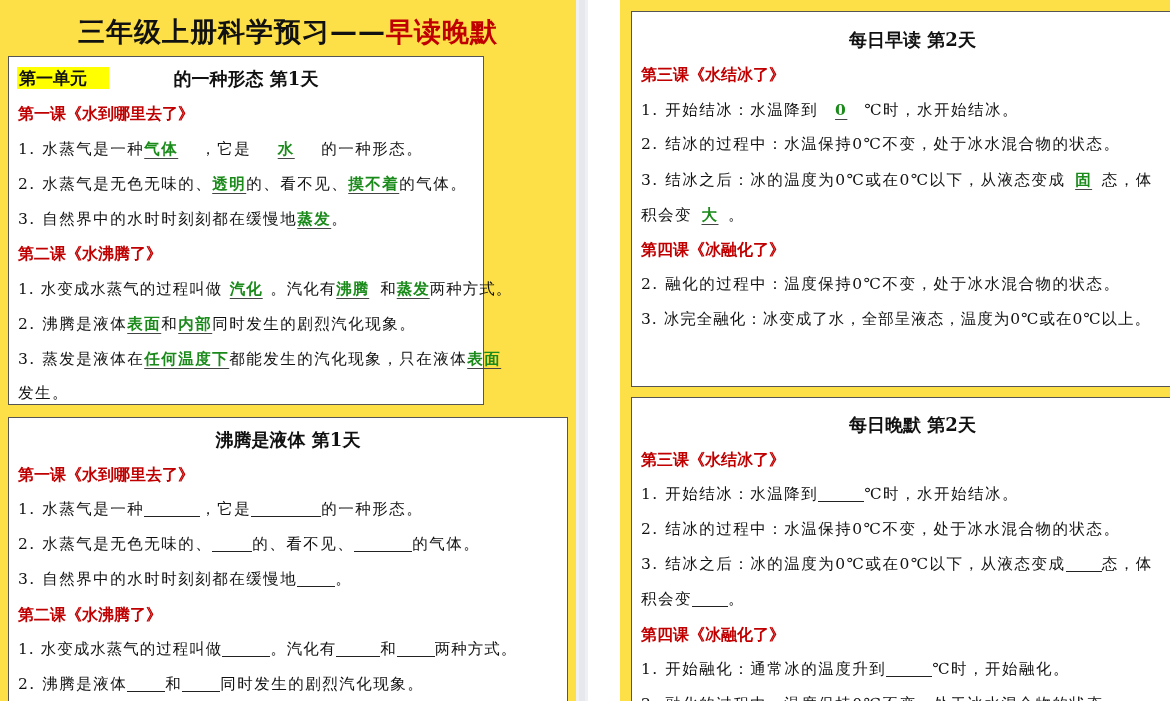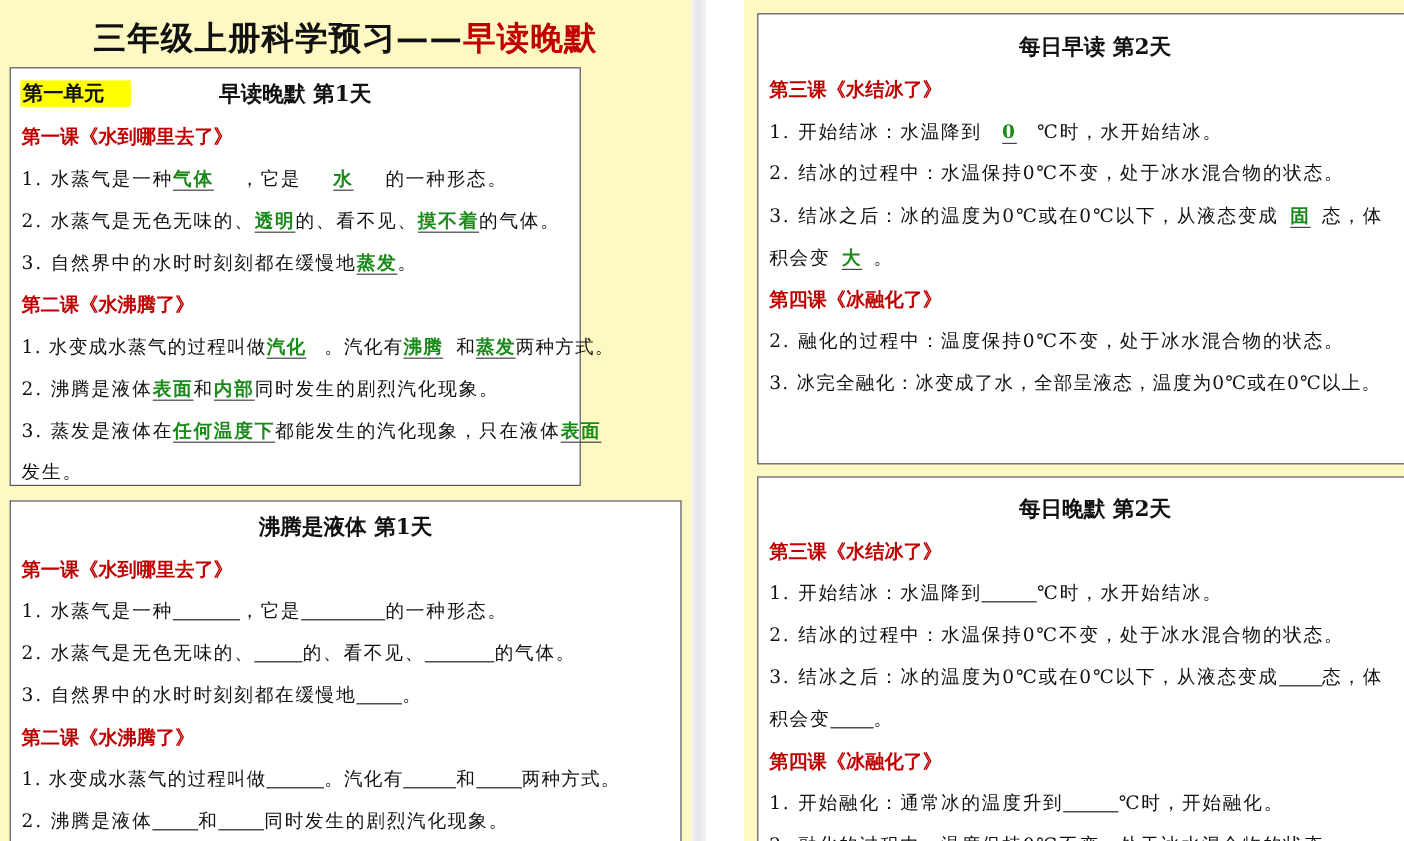--- a/index.html
+++ b/index.html
@@ -2,21 +2,21 @@
 <html><head>
 <meta charset="utf-8">
 <style>
   html, body { margin:0; padding:0; }
   body {
     width:1170px; height:701px; overflow:hidden; position:relative;
     background:#ffffff;
     font-family:"DejaVu Sans", sans-serif;
     color:#111;
   }
-  .page { position:absolute; top:0; height:701px; background:#fef9c3; overflow:hidden; }
+  .page { position:absolute; top:0; height:701px; background:#fde047; overflow:hidden; }
   .page-left { left:0; width:576px; }
   .page-right { left:620px; width:662px; }
   .gap { position:absolute; top:0; left:576px; width:12px; height:701px; background:#eef0f4; }
   .gap-inner { position:absolute; left:579px; top:0; width:6px; height:701px; background:#e6e8ee; }
   .doc-title {
     position:absolute; left:0; top:14px; width:576px; text-align:center;
     font-family:"DejaVu Serif", serif; font-weight:bold; font-size:27px; letter-spacing:1px;
   }
   .doc-title .red { color:#c00000; }
   .box {
@@ -50,35 +50,35 @@
 <body>
 
 <div class="page page-left">
   <div class="doc-title">
     <span>三年级上册科学预习——</span><span class="red">早读晚默</span>
   </div>
 
   <div class="box" style="left:8px; top:56px; width:476px; height:349px; padding-top:4px;">
     <div class="box-title">
       <span class="unit-tag">第一单元</span>
-      <span>早读晚默  第1天</span>
+      <span>的一种形态  第1天</span>
     </div>
     <div class="lesson">第一课《水到哪里去了》</div>
     <div class="line">
       <span>1. 水蒸气是一种</span><span class="ans" style="width:56px;text-align:left">气体</span><span>，它是</span><span class="ans" style="width:70px">水</span><span>的一种形态。</span>
     </div>
     <div class="line">
       <span>2. 水蒸气是无色无味的、</span><span class="ans">透明</span><span>的、看不见、</span><span class="ans">摸不着</span><span>的气体。</span>
     </div>
     <div class="line">
       <span>3. 自然界中的水时时刻刻都在缓慢地</span><span class="ans">蒸发</span><span>。</span>
     </div>
     <div class="lesson">第二课《水沸腾了》</div>
     <div class="line" style="letter-spacing:1px">
-      <span>1. 水变成水蒸气的过程叫做</span><span class="ans" style="width:48px;text-align:left">汽化</span><span>。汽化有</span><span class="ans" style="width:44px;text-align:left">沸腾</span><span>和</span><span class="ans">蒸发</span><span>两种方式。</span>
+      <span>1. 水变成水蒸气的过程叫做</span><span class="ans" style="width:48px;text-align:center">汽化</span><span>。汽化有</span><span class="ans" style="width:44px;text-align:left">沸腾</span><span>和</span><span class="ans">蒸发</span><span>两种方式。</span>
     </div>
     <div class="line">
       <span>2. 沸腾是液体</span><span class="ans">表面</span><span>和</span><span class="ans">内部</span><span>同时发生的剧烈汽化现象。</span>
     </div>
     <div class="line">
       <span>3. 蒸发是液体在</span><span class="ans">任何温度下</span><span>都能发生的汽化现象，只在液体</span><span class="ans">表面</span>
     </div>
     <div class="line">发生。</div>
   </div>
 

